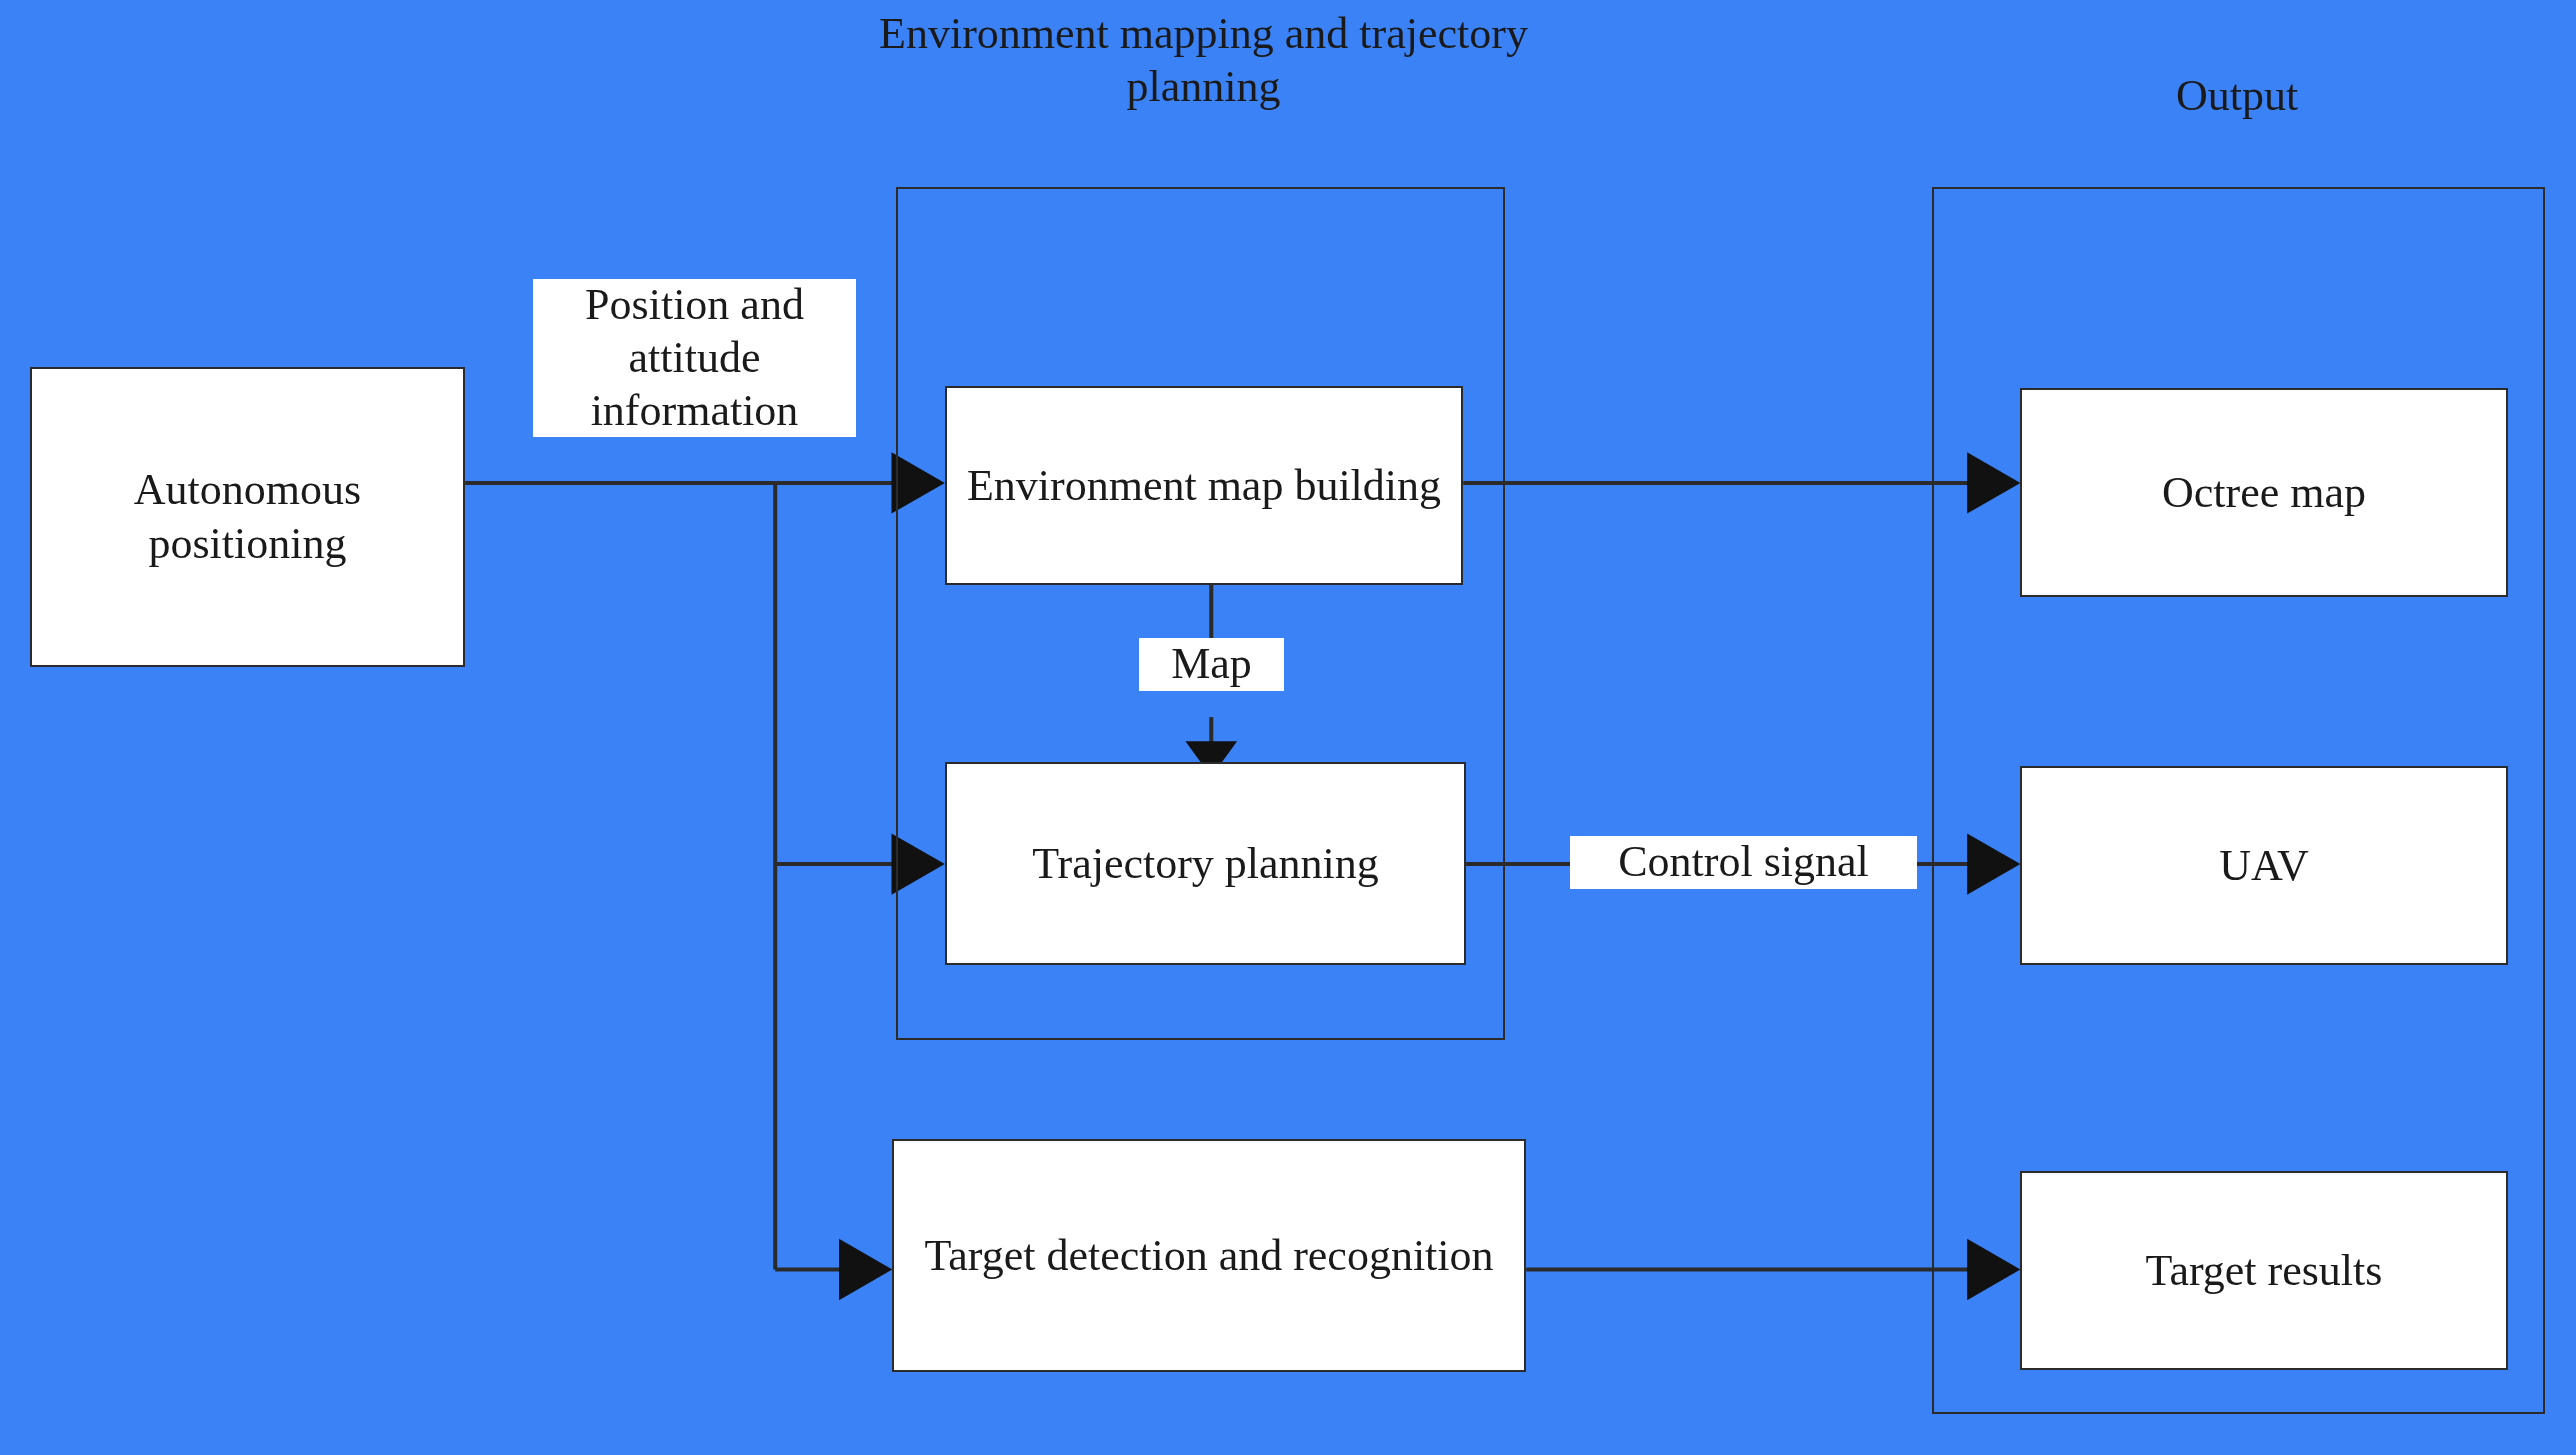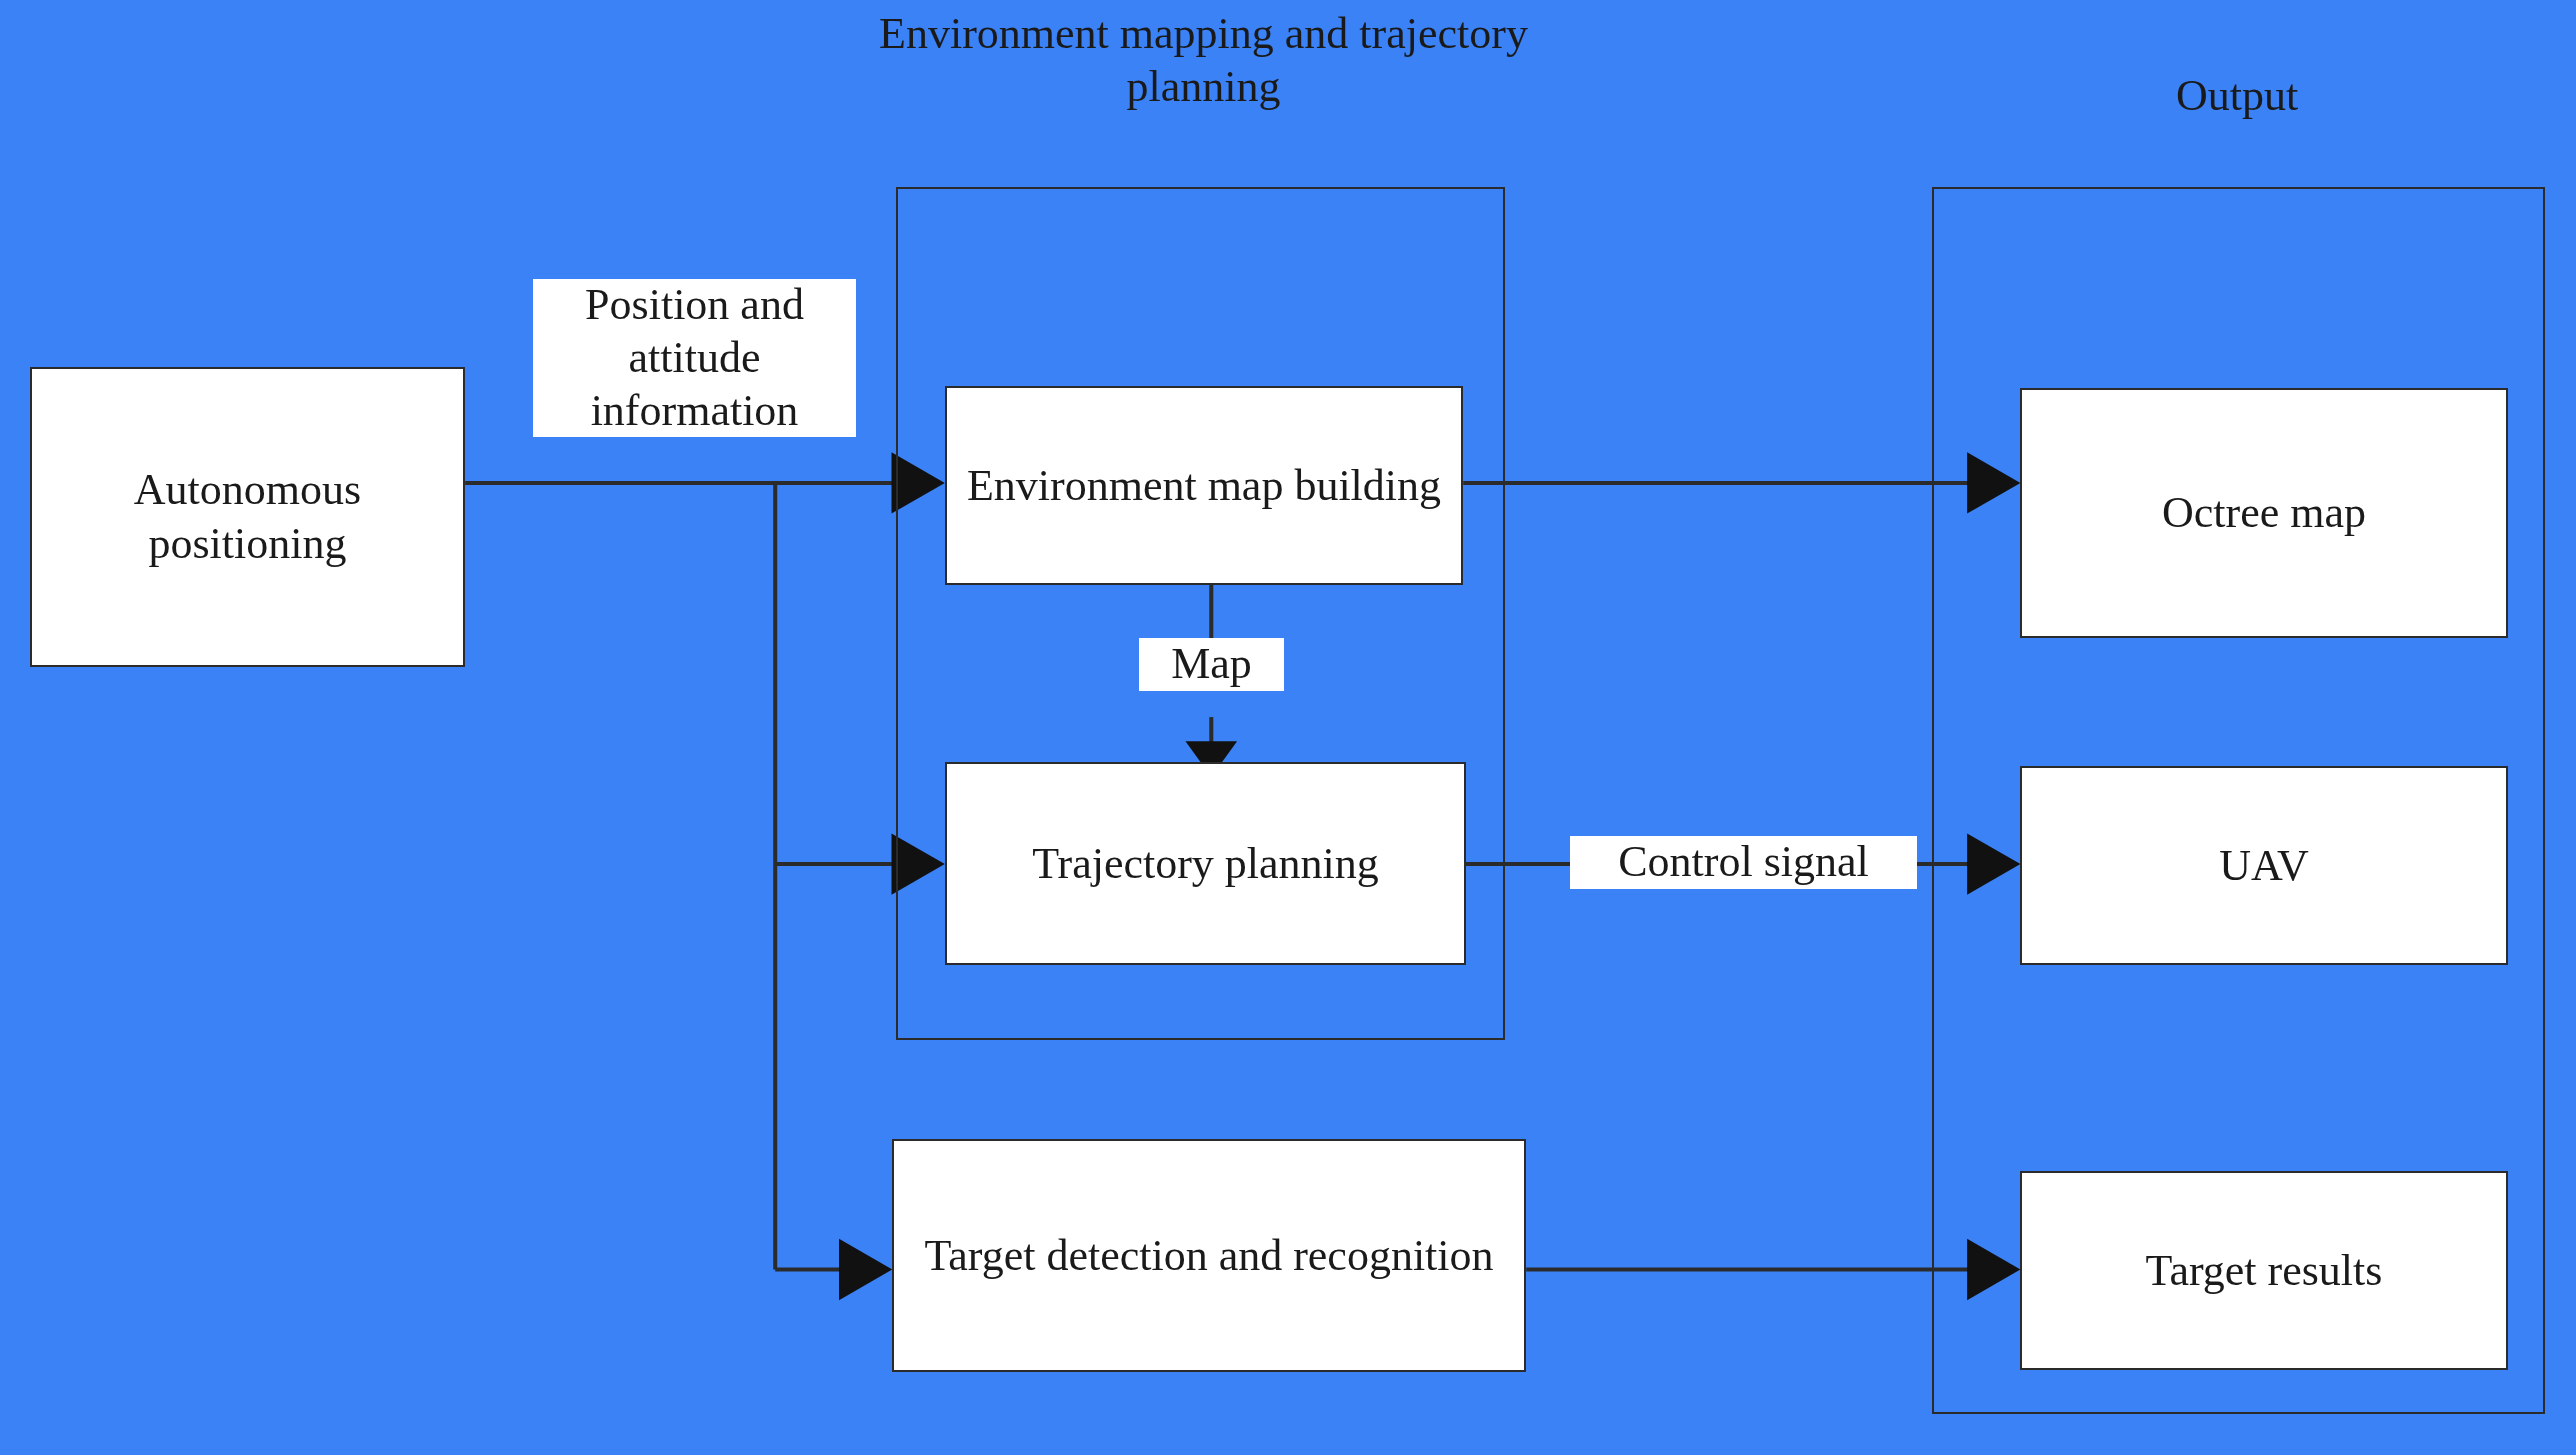--- a/index.html
+++ b/index.html
@@ -118,21 +118,21 @@
 positioning</div>
 
   <div class="node" style="left:945px; top:386px; width:518px; height:199px;">Environment map
 building</div>
 
   <div class="node" style="left:945px; top:762px; width:521px; height:203px;">Trajectory planning</div>
 
   <div class="node" style="left:892px; top:1139px; width:634px; height:233px;">Target detection and
 recognition</div>
 
-  <div class="node" style="left:2020px; top:388px; width:488px; height:250px;">Octree map</div>
+  <div class="node" style="left:2020px; top:388px; width:488px; height:209px;">Octree map</div>
 
   <div class="node" style="left:2020px; top:766px; width:488px; height:199px;">UAV</div>
 
   <div class="node" style="left:2020px; top:1171px; width:488px; height:199px;text-align:right;">Target results</div>
 
   <div class="edgelabel" style="left:533px; top:266px; width:323px;margin-top:13px;">Position and
 attitude
 information</div>
 
   <div class="edgelabel" style="left:1139px; top:638px; width:145px;">Map</div>

